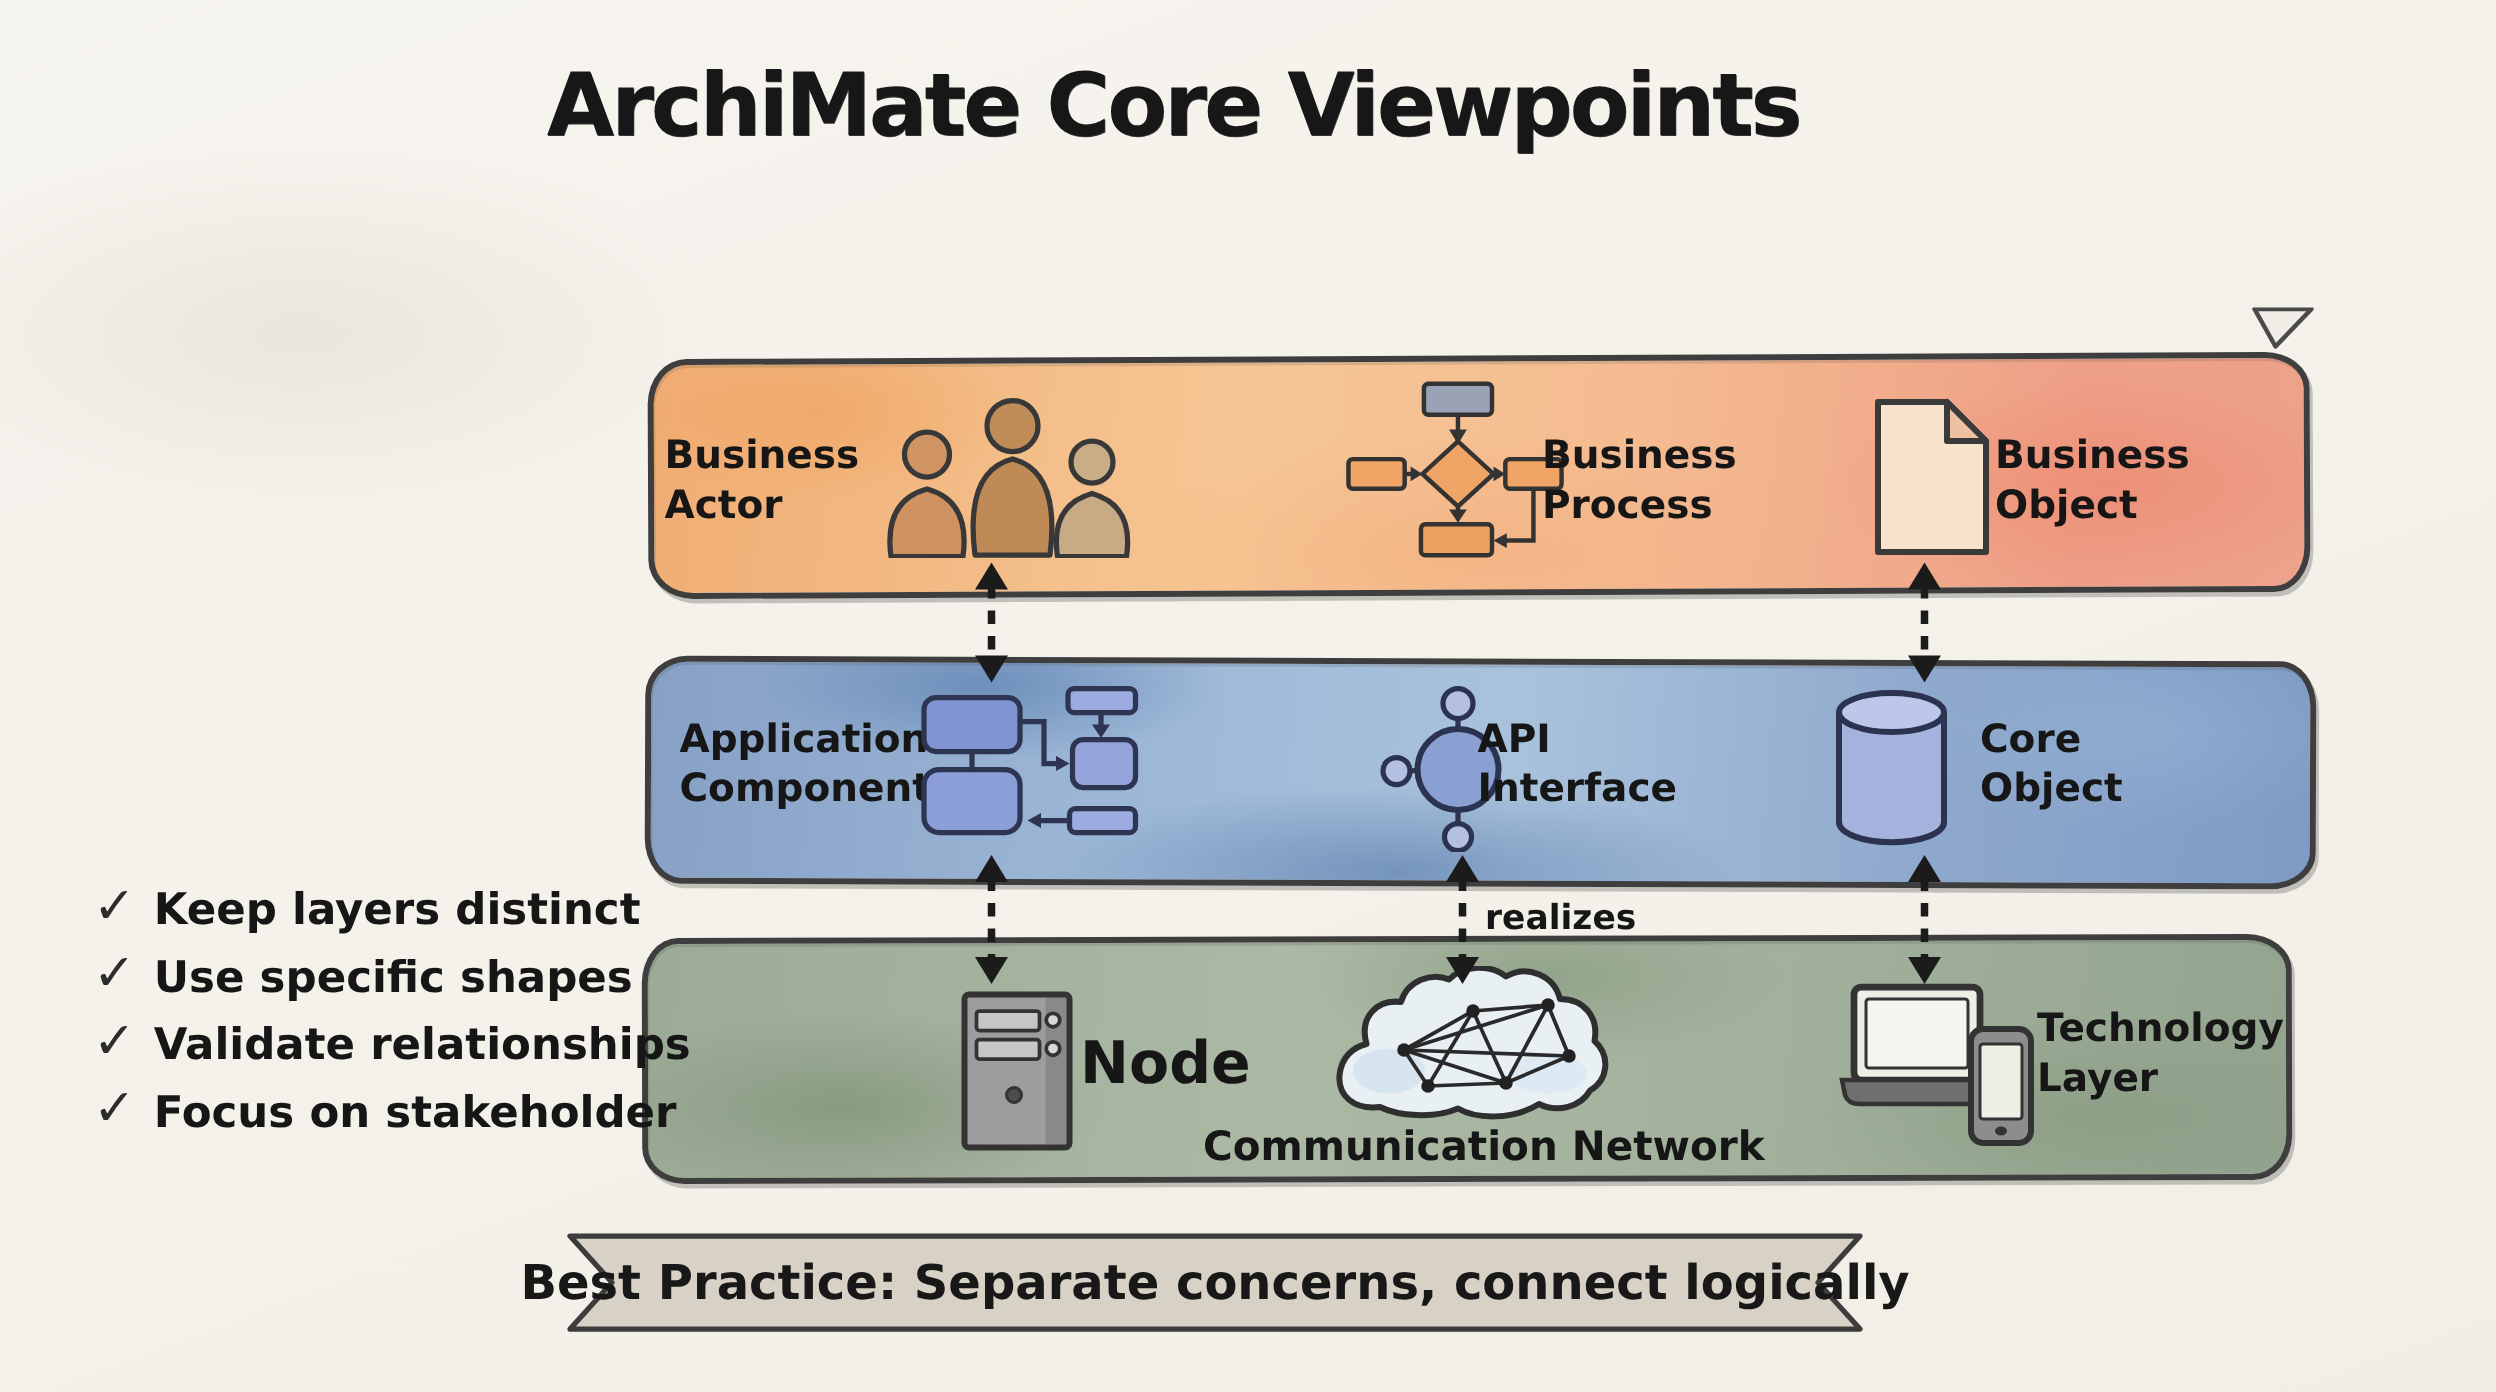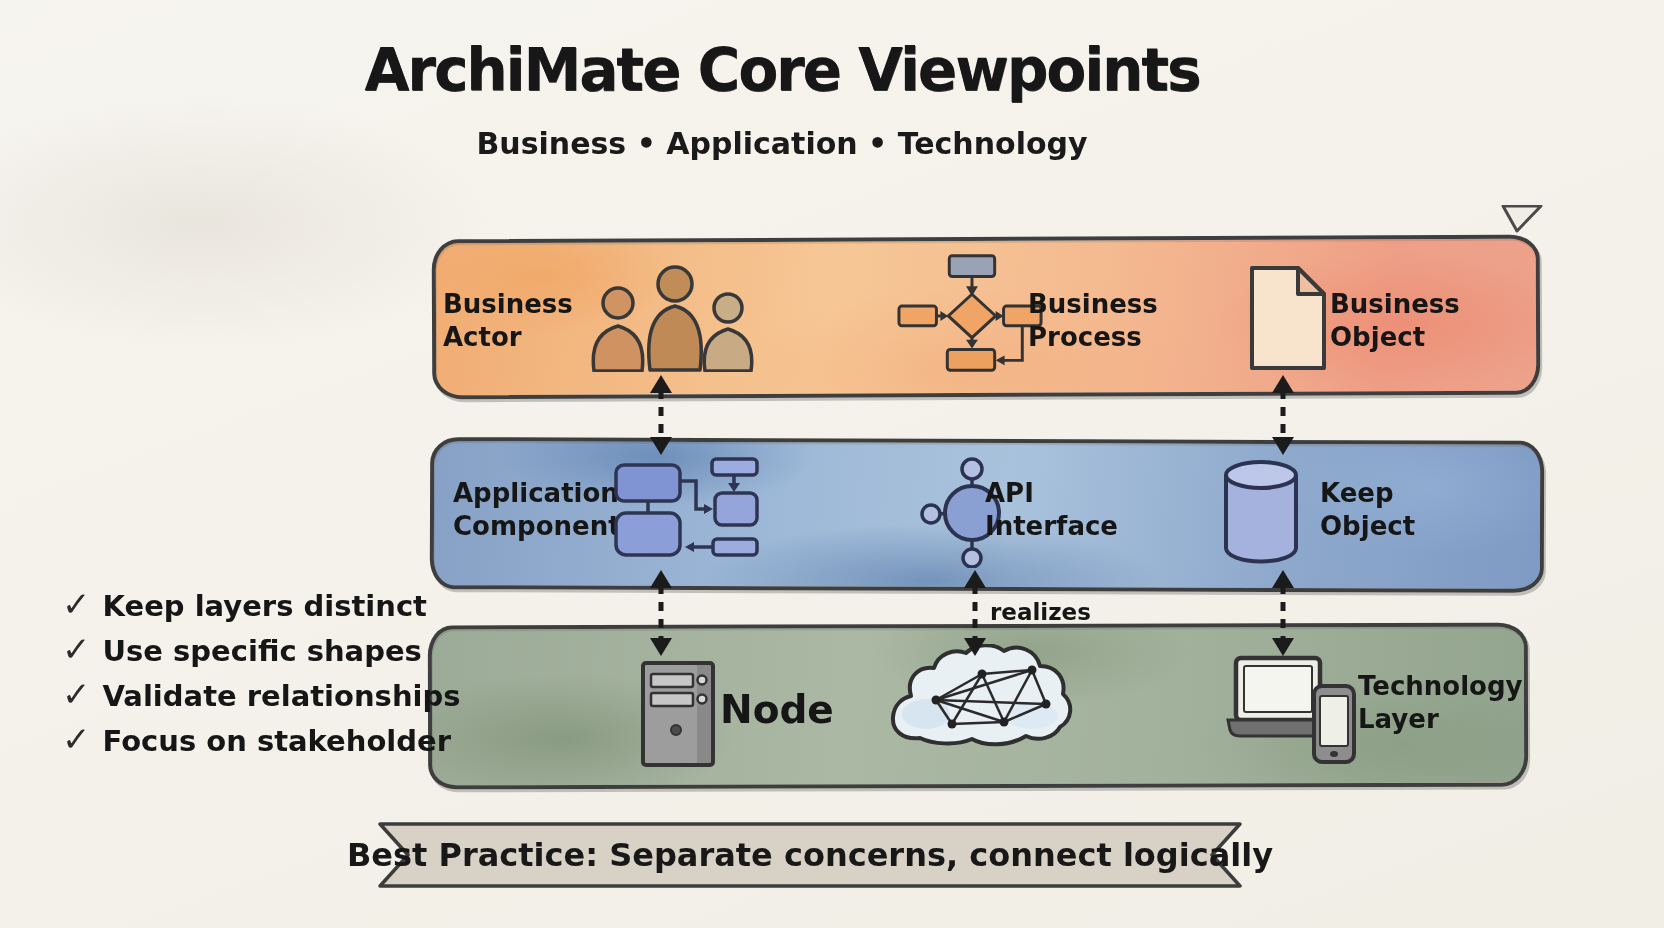--- a/index.html
+++ b/index.html
@@ -110,21 +110,20 @@
   }
 
   .icon{position:absolute;}
 </style>
 </head>
 <body>
 
 <div class="stage">
 
   <div class="abs title">ArchiMate Core Viewpoints</div>
-  <div class="abs subtitle">Business • Application • Technology</div>
 
   <svg class="abs callout-tail" viewBox="0 0 44 28">
     <path d="M4,1 L42,1 L18,26 Z" fill="#efede6" stroke="#4a4a4a" stroke-width="3" stroke-linejoin="round"></path>
   </svg>
 
   <div class="abs band band-business"></div>
   <div class="abs band band-application"></div>
   <div class="abs band band-technology"></div>
 
   <div class="abs lbl lbl-actor">Business Actor</div>
@@ -199,21 +198,21 @@
     </g>
   </svg>
 
   <div class="abs lbl lbl-api">API Interface</div>
 
   <svg class="icon" style="left:1221px;top:458px" width="80" height="108" viewBox="0 0 80 108">
     <path d="M5,17 L5,90 C5,97.5 20.7,103.5 40,103.5 C59.3,103.5 75,97.5 75,90 L75,17" fill="#a5b2de" stroke="#2c3350" stroke-width="4"></path>
     <ellipse cx="40" cy="17" rx="35" ry="13" fill="#bcc7ea" stroke="#2c3350" stroke-width="4"></ellipse>
   </svg>
 
-  <div class="abs lbl lbl-dataobj">Keep Object</div>
+  <div class="abs lbl lbl-dataobj">Core Object</div>
 
   <svg class="icon" style="left:639px;top:660px" width="78" height="108" viewBox="0 0 78 108">
     <rect x="4" y="3" width="70" height="102" rx="3" fill="#9d9d9d" stroke="#333333" stroke-width="4"></rect>
     <rect x="58" y="5" width="14" height="98" fill="rgba(0,0,0,0.12)"></rect>
     <rect x="12" y="14" width="42" height="13" rx="2" fill="#c6c6c6" stroke="#333333" stroke-width="2.5"></rect>
     <circle cx="63" cy="20" r="4.5" fill="#d8d8d8" stroke="#333333" stroke-width="2.5"></circle>
     <rect x="12" y="33" width="42" height="13" rx="2" fill="#c6c6c6" stroke="#333333" stroke-width="2.5"></rect>
     <circle cx="63" cy="39" r="4.5" fill="#d8d8d8" stroke="#333333" stroke-width="2.5"></circle>
     <circle cx="37" cy="70" r="5" fill="#4c4c4c" stroke="#333333" stroke-width="2"></circle>
   </svg>
@@ -243,20 +242,21 @@
     <g fill="#222222">
       <circle cx="52" cy="56" r="4.5"></circle>
         <circle cx="98" cy="30" r="4.5"></circle>
         <circle cx="148" cy="26" r="4.5"></circle>
       <circle cx="162" cy="60" r="4.5"></circle>
         <circle cx="120" cy="78" r="4.5"></circle>
         <circle cx="68" cy="80" r="4.5"></circle>
     </g>
   </svg>
 
+  <div class="abs lbl lbl-network">Communication Network</div>
 
   <svg class="icon" style="left:1226px;top:654px" width="130" height="112" viewBox="0 0 130 112">
     <rect x="10" y="4" width="84" height="62" rx="5" fill="#edeee6" stroke="#333333" stroke-width="4.5"></rect>
     <rect x="18" y="12" width="68" height="46" rx="2" fill="#f4f5ee" stroke="#333333" stroke-width="2"></rect>
     <path d="M2,66 L102,66 L98,78 Q96,82 90,82 L14,82 Q6,82 4,76 Z" fill="#6f6f6f" stroke="#333333" stroke-width="3"></path>
     <rect x="88" y="32" width="40" height="76" rx="8" fill="#8d8d8d" stroke="#333333" stroke-width="4"></rect>
     <rect x="94" y="42" width="28" height="50" rx="2" fill="#eef0e7" stroke="#333333" stroke-width="2"></rect>
     <ellipse cx="108" cy="100" rx="4" ry="3" fill="#333333"></ellipse>
   </svg>
 

